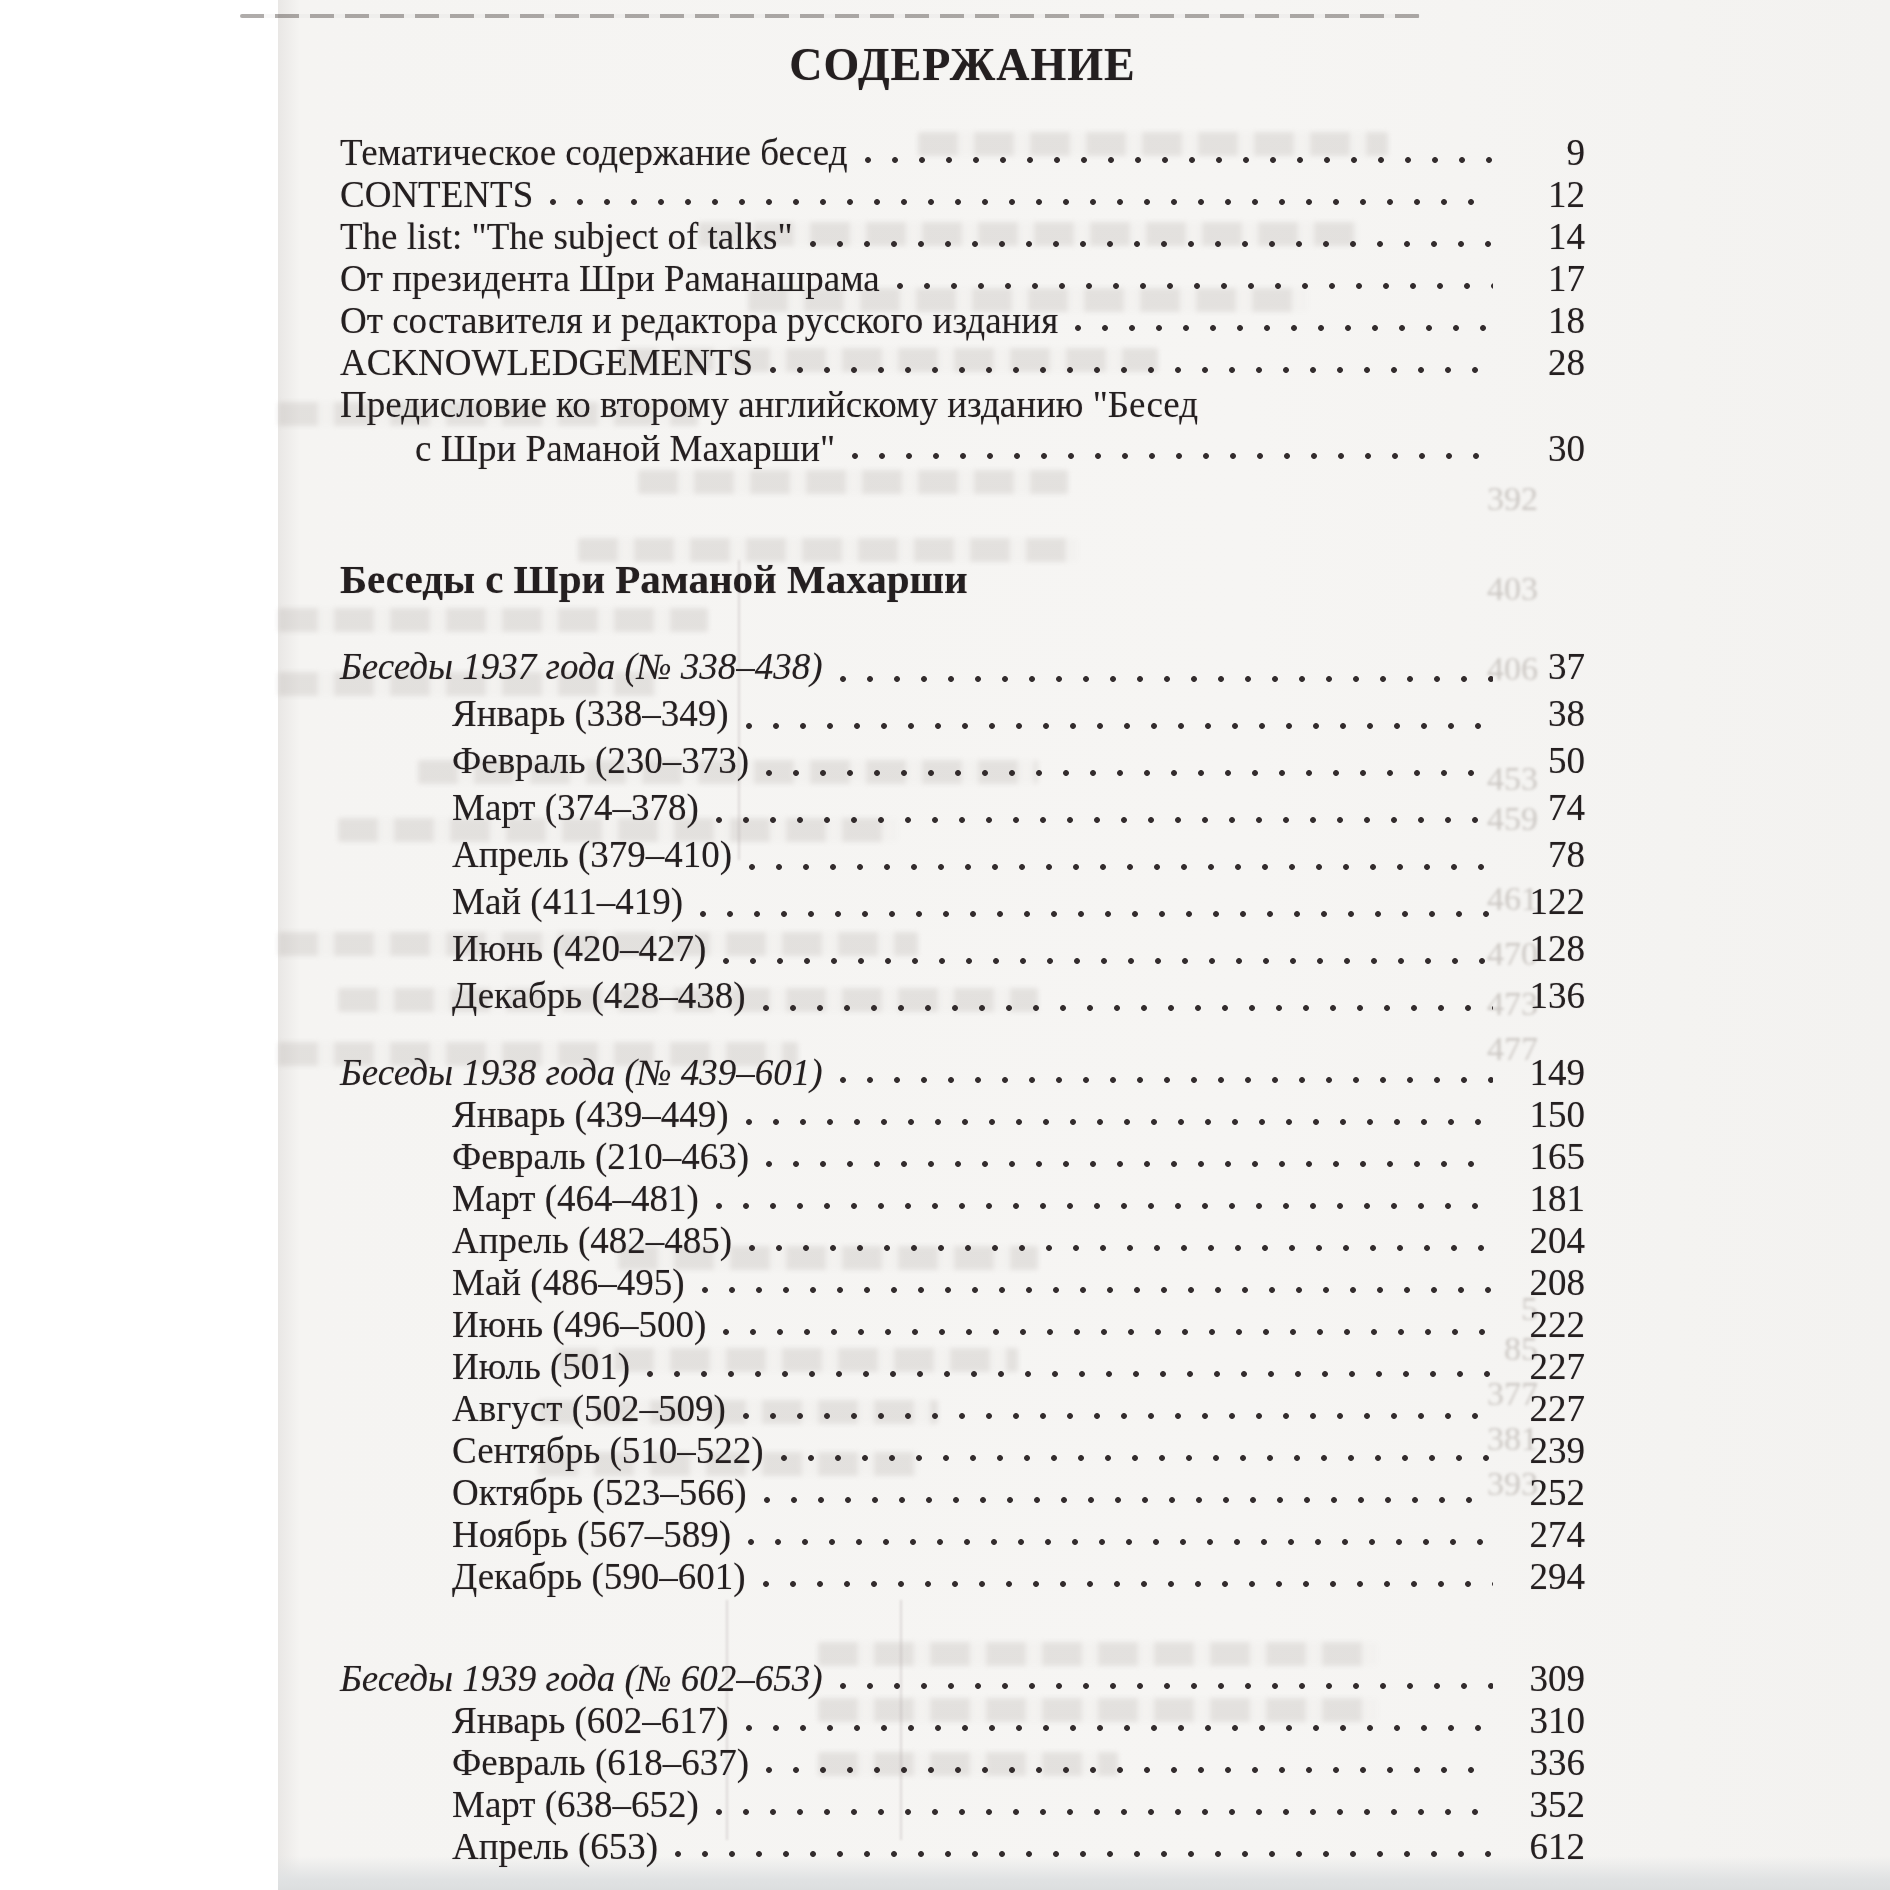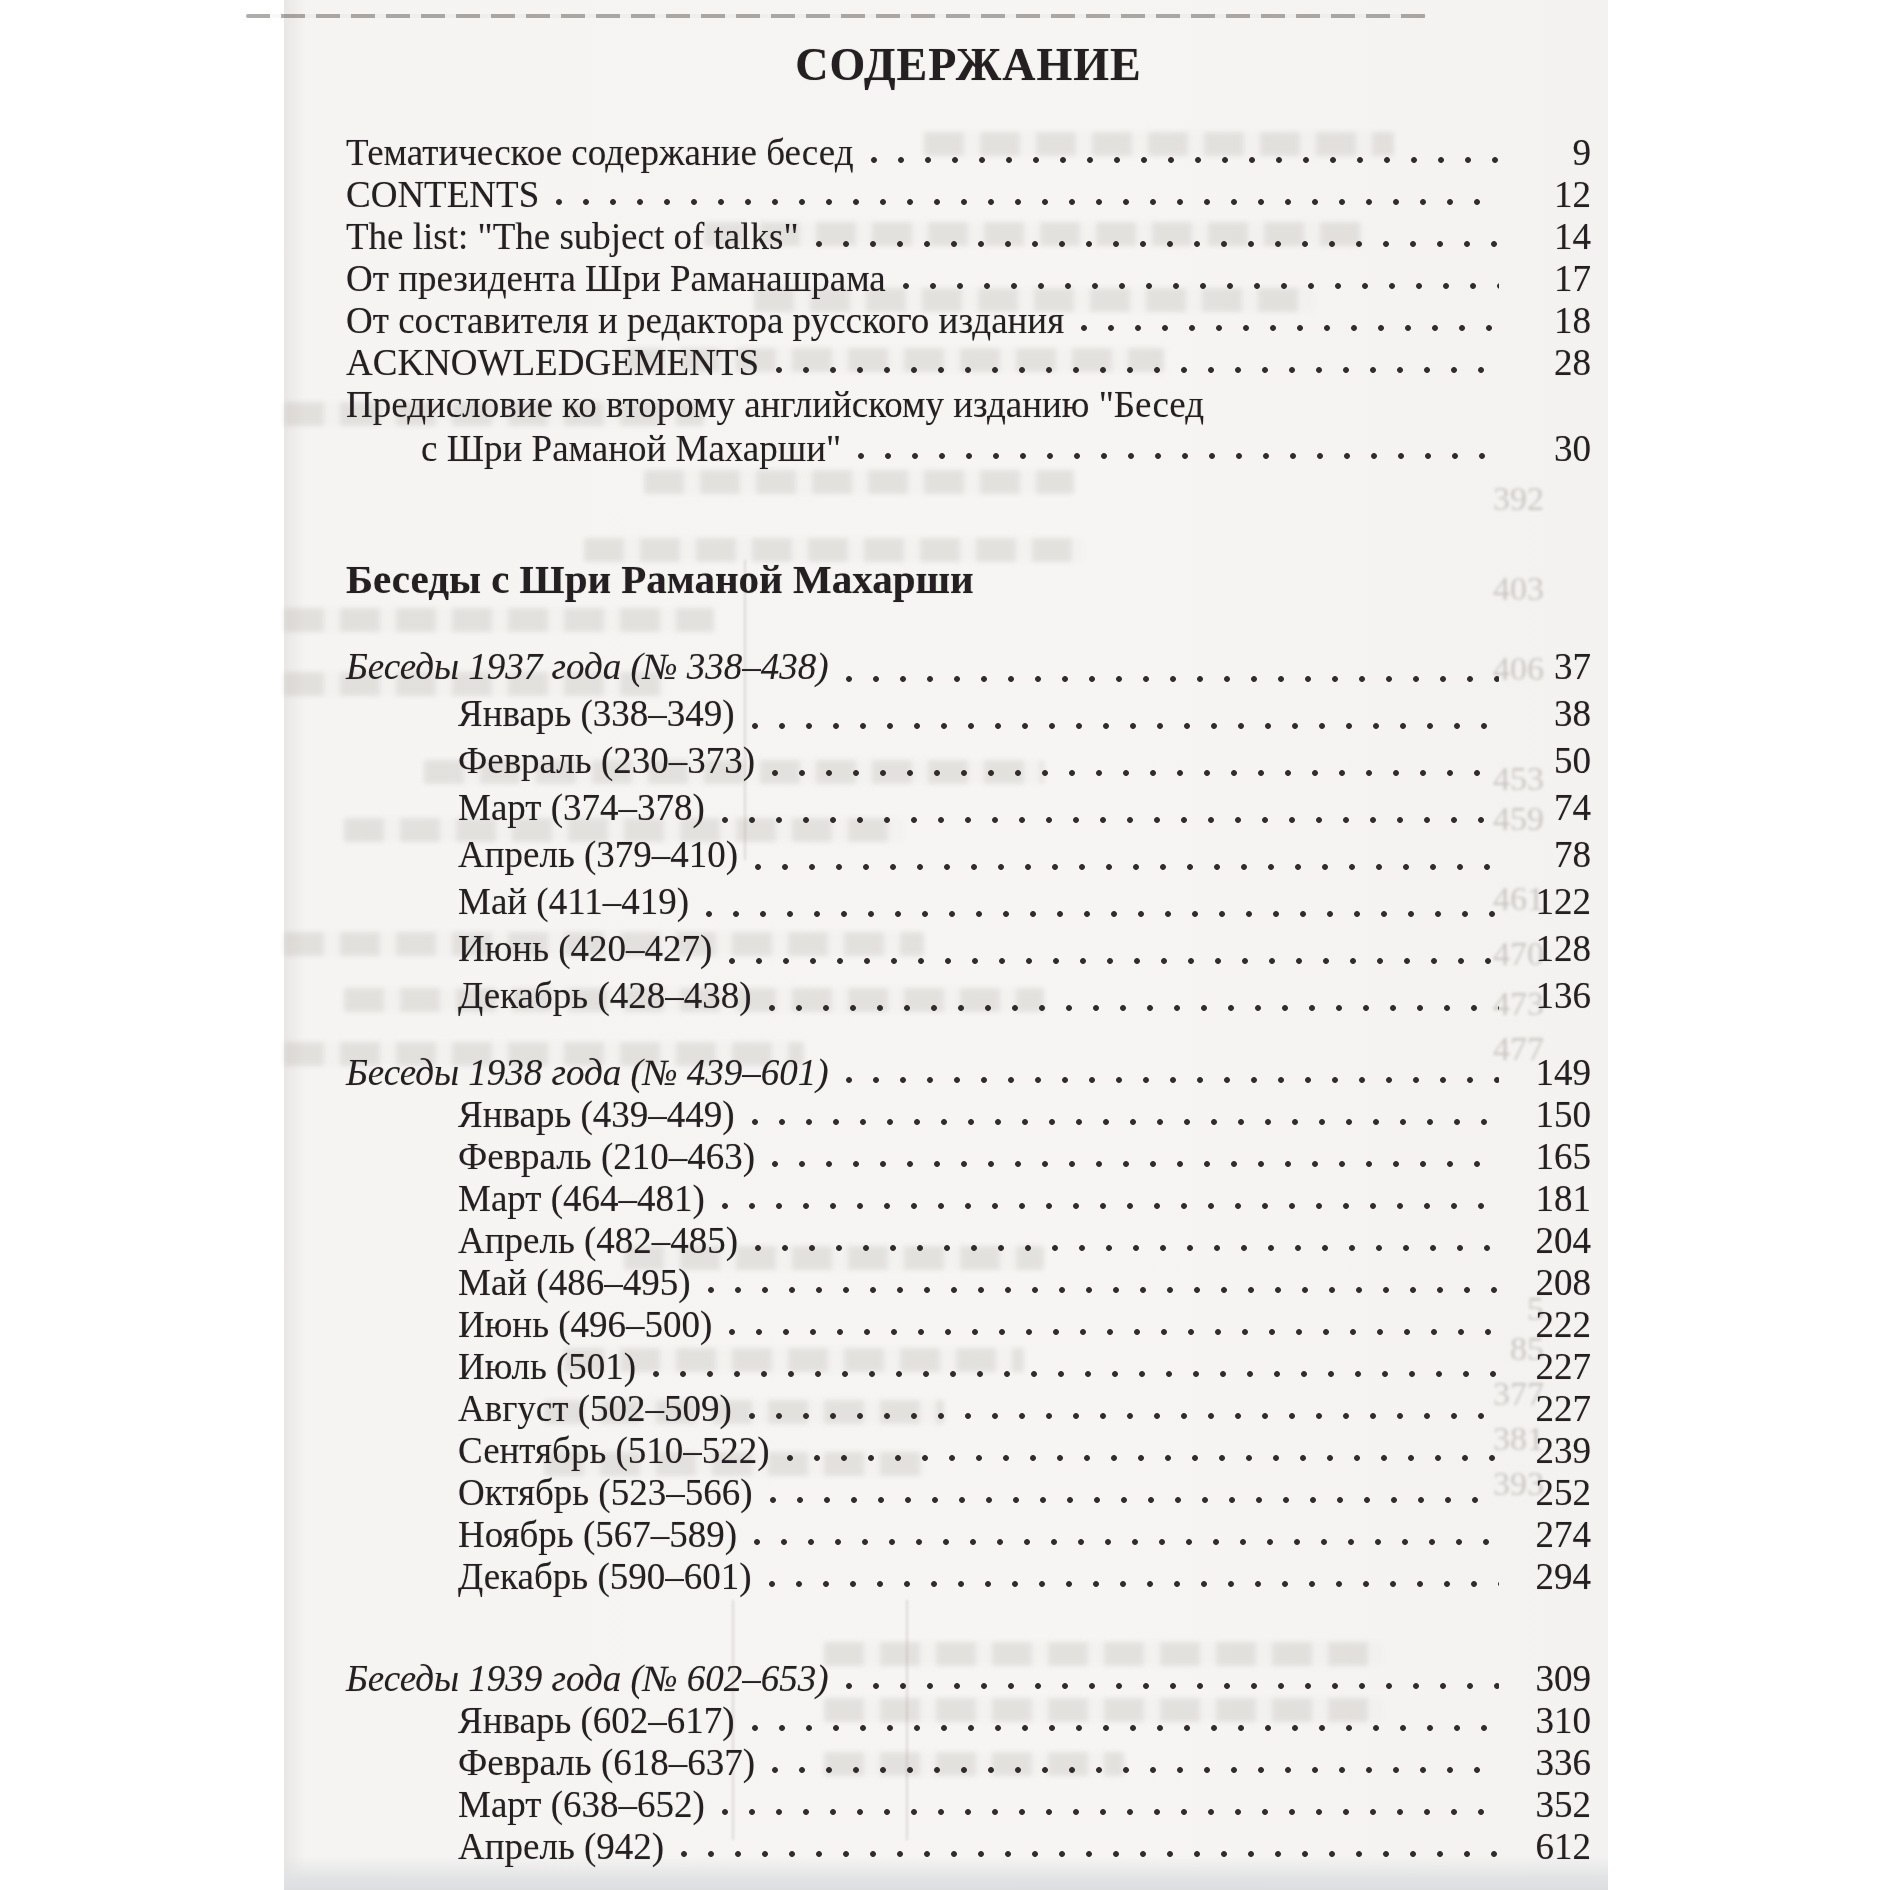--- a/index.html
+++ b/index.html
@@ -4,21 +4,21 @@
 <style>
   html,body{margin:0;padding:0;}
   body{
     width:1890px;height:1890px;position:relative;overflow:hidden;
     background:#ffffff;
     font-family:"Liberation Serif","DejaVu Serif",serif;
     color:#241f20;
   }
   
   .page{
-    position:absolute;left:284px;top:0;width:1324px;height:1890px;
+    position:absolute;left:278px;top:0;width:1612px;height:1890px;
     background:linear-gradient(90deg,#e9e7e5 0px,#f5f4f2 22px,#f6f5f3 60%,#f3f2f0 100%);
   }
   .page-bottom-edge{
     position:absolute;left:0;right:0;bottom:0;height:34px;
     background:linear-gradient(180deg,rgba(210,212,214,0) 0,#e0e2e3 70%,#dcdedf 100%);
   }
   .top-broken-line{
     position:absolute;left:-38px;top:14px;width:1180px;height:4px;opacity:.55;border-radius:2px;
     background:repeating-linear-gradient(90deg,rgba(62,54,50,.75) 0 24px,rgba(62,54,50,.06) 24px 35px);
     filter:blur(.6px);
@@ -291,20 +291,20 @@
             <span class="toc-label">Февраль (618–637)</span>
             <span class="dotlead"></span>
             <span class="toc-page">336</span>
           </div>
           <div class="toc-row row-month">
             <span class="toc-label">Март (638–652)</span>
             <span class="dotlead"></span>
             <span class="toc-page">352</span>
           </div>
           <div class="toc-row row-month">
-            <span class="toc-label">Апрель (942)</span>
+            <span class="toc-label">Апрель (653)</span>
             <span class="dotlead"></span>
             <span class="toc-page">612</span>
           </div>
         </div>
       </div>
   </div>
 </div>
 
 </body></html>

